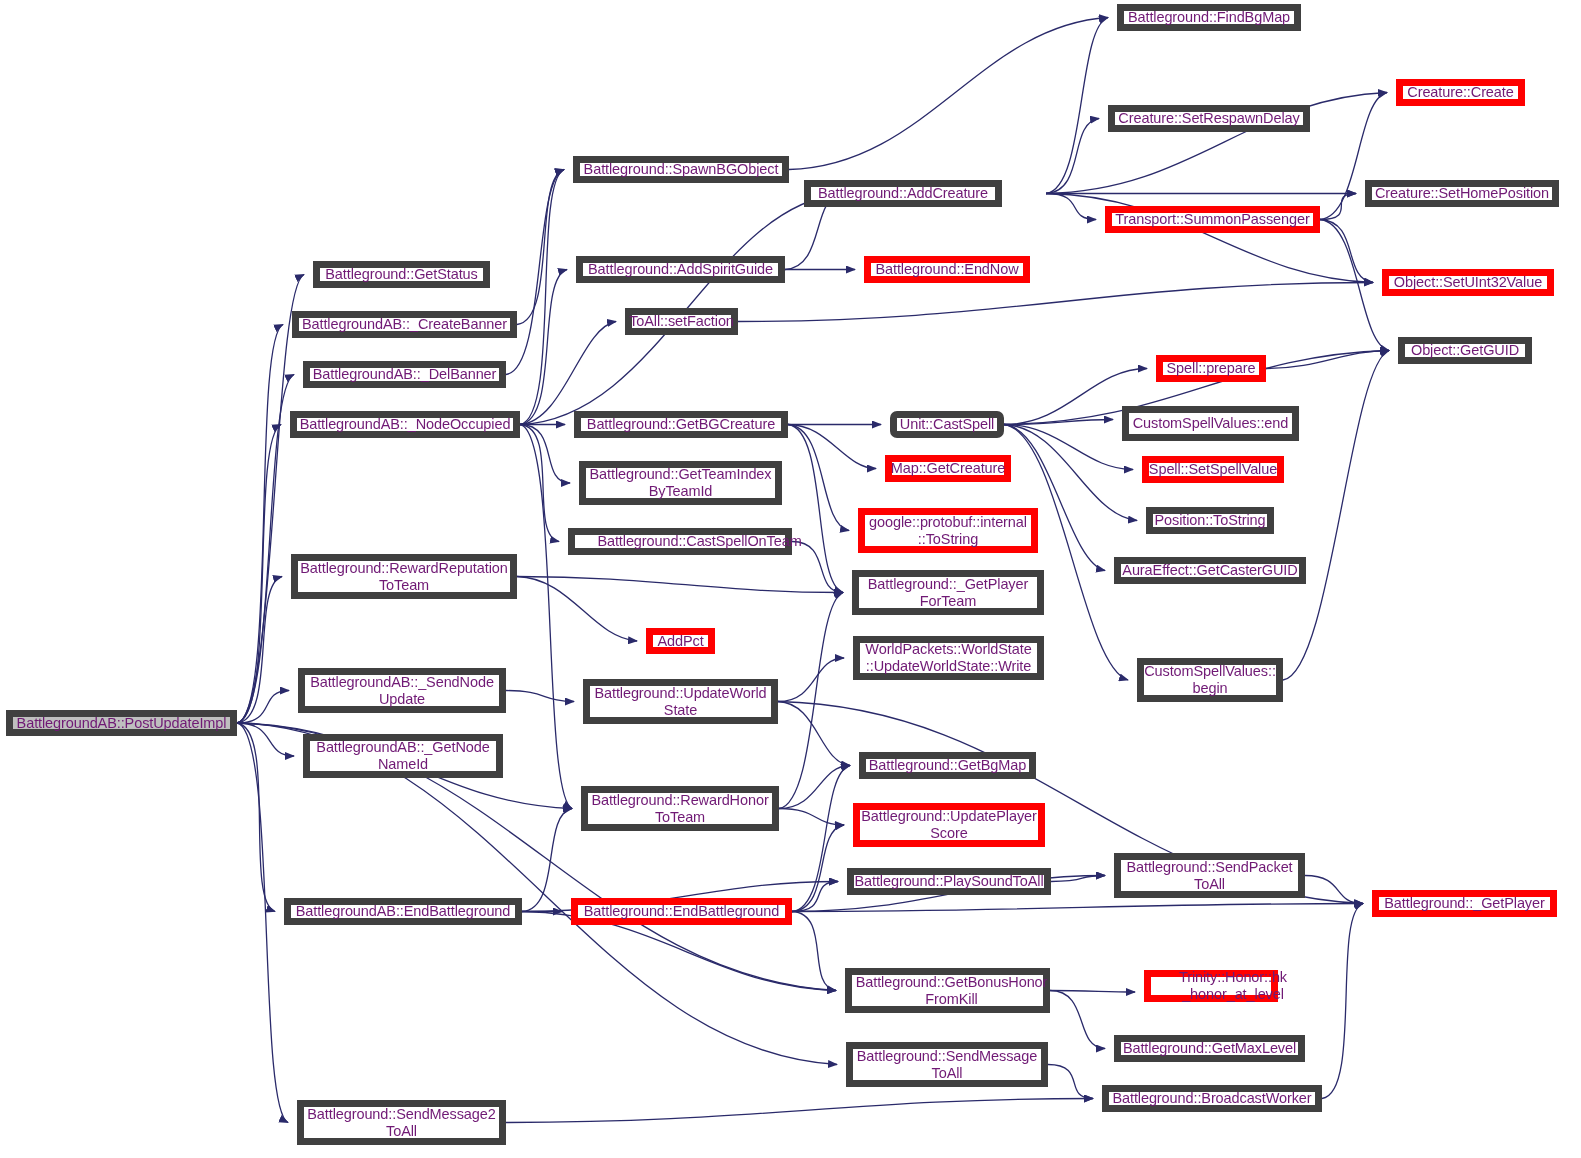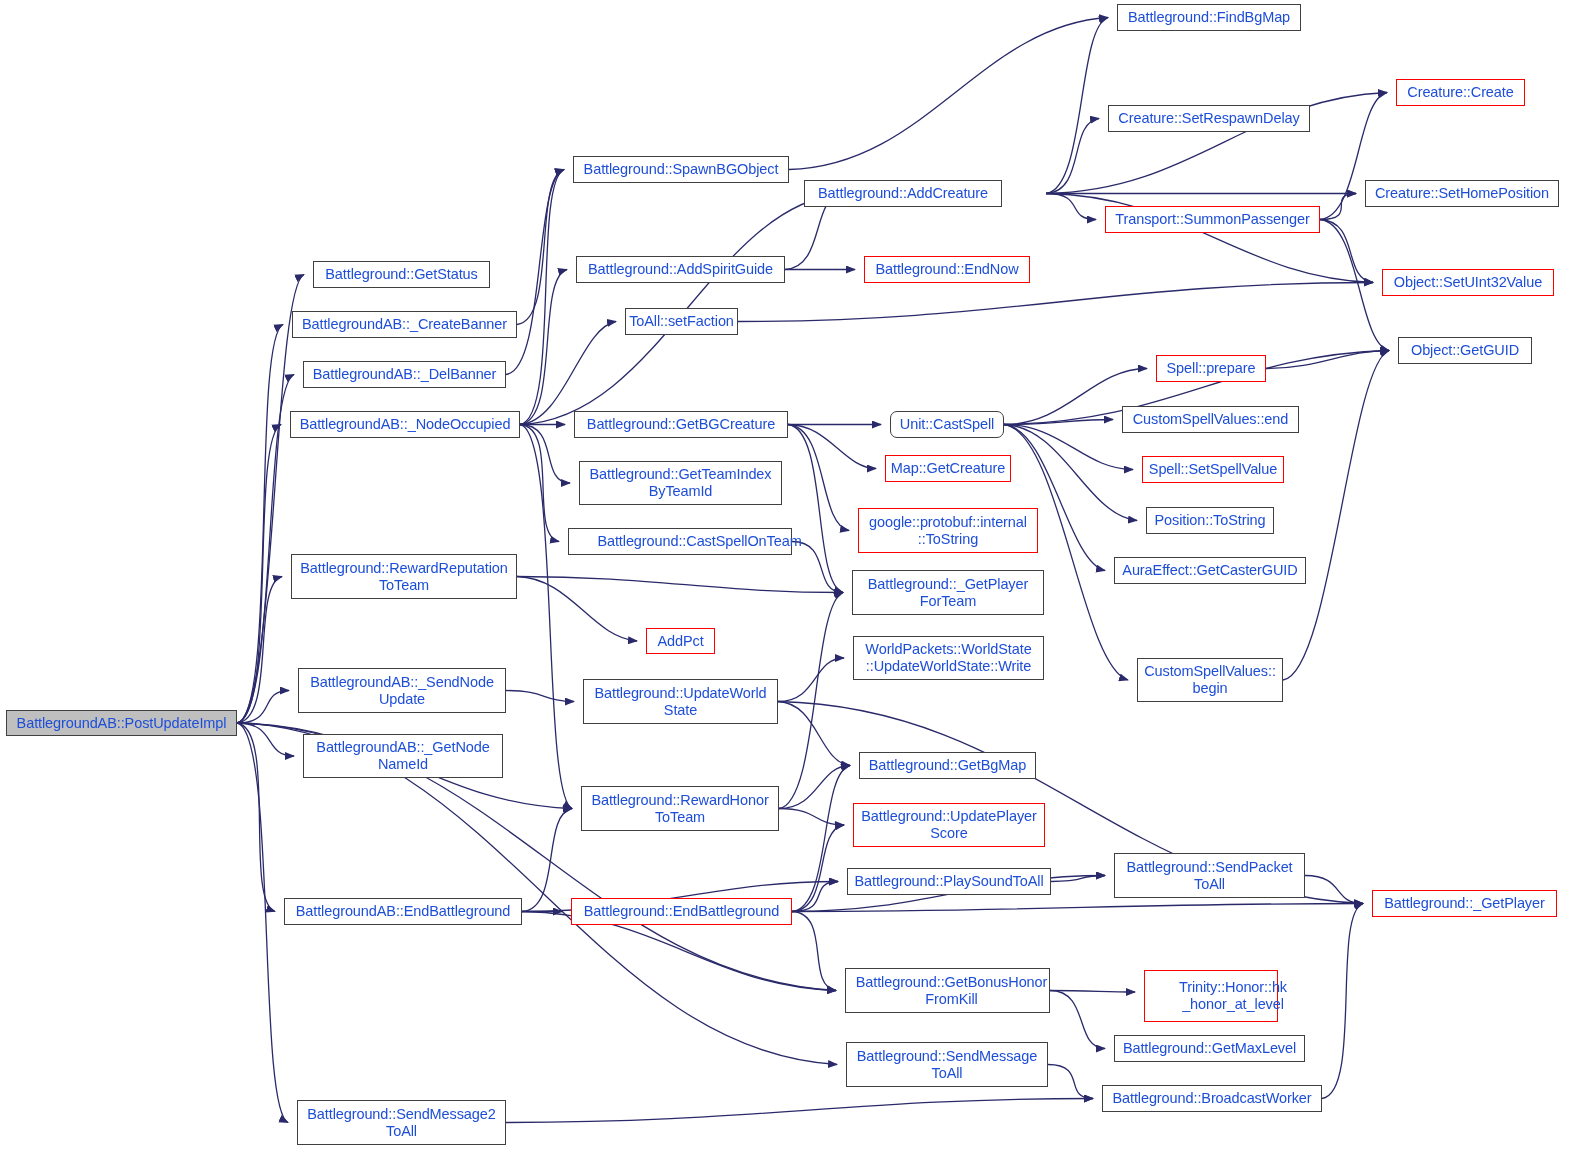--- a/index.html
+++ b/index.html
@@ -7,23 +7,23 @@
   body{font-family:"Liberation Sans","DejaVu Sans",sans-serif;}
   #canvas{position:relative;width:1581px;height:1158px;background:#fff;overflow:hidden;}
   #edges{position:absolute;left:0;top:0;width:1581px;height:1158px;pointer-events:none;}
   .node{
     position:absolute;
     box-sizing:border-box;
     display:flex;align-items:center;justify-content:center;
     text-align:center;
     font-size:14.5px;
     line-height:1.15;
-    color:#1d4ed8;
+    color:#701a75;
     background:#fff;
-    border:1px solid #6d28d9;
+    border:7px solid #6d28d9;
     white-space:pre-line;
     letter-spacing:-0.1px;
   }
   .node.gray{background:#bfbfbf;border-color:#404040;}
   .node.red{border-color:#ff0000;}
   .node.dark{border-color:#404040;}
 </style>
 </head>
 <body>
 
@@ -156,29 +156,29 @@
 Score</div>
       <div class="node dark" style="left: 847px; top: 868px; width: 204px; height: 27px;">Battleground::PlaySoundToAll</div>
       <div class="node dark" style="left: 845px; top: 968px; width: 205px; height: 45px; padding-left: 8px;">Battleground::GetBonusHonor
 FromKill</div>
       <div class="node dark" style="left: 846px; top: 1042px; width: 202px; height: 45px;">Battleground::SendMessage
 ToAll</div>
       <div class="node dark" style="left: 1117px; top: 4px; width: 184px; height: 27px;">Battleground::FindBgMap</div>
       <div class="node dark" style="left: 1108px; top: 105px; width: 202px; height: 27px;">Creature::SetRespawnDelay</div>
       <div class="node red" style="left: 1105px; top: 206px; width: 215px; height: 27px;">Transport::SummonPassenger</div>
       <div class="node red" style="left: 1156px; top: 355px; width: 110px; height: 27px;">Spell::prepare</div>
-      <div class="node dark" style="left: 1122px; top: 406px; width: 177px; height: 27px;">CustomSpellValues::end</div>
+      <div class="node dark" style="left: 1122px; top: 406px; width: 177px; height: 35px;">CustomSpellValues::end</div>
       <div class="node red" style="left: 1142px; top: 456px; width: 142px; height: 27px;">Spell::SetSpellValue</div>
       <div class="node dark" style="left: 1146px; top: 507px; width: 128px; height: 27px;">Position::ToString</div>
       <div class="node dark" style="left: 1114px; top: 557px; width: 192px; height: 27px;">AuraEffect::GetCasterGUID</div>
       <div class="node dark" style="left: 1137px; top: 658px; width: 146px; height: 44px;">CustomSpellValues::
 begin</div>
       <div class="node dark" style="left: 1114px; top: 853px; width: 191px; height: 45px;">Battleground::SendPacket
 ToAll</div>
-      <div class="node red" style="left: 1144px; top: 970px; width: 134px; height: 52px; padding-left: 44px;">Trinity::Honor::hk
+      <div class="node red" style="left: 1144px; top: 970px; width: 134px; height: 32px; padding-left: 44px;">Trinity::Honor::hk
 _honor_at_level</div>
       <div class="node dark" style="left: 1114px; top: 1035px; width: 191px; height: 27px;">Battleground::GetMaxLevel</div>
       <div class="node dark" style="left: 1102px; top: 1085px; width: 220px; height: 27px;">Battleground::BroadcastWorker</div>
       <div class="node red" style="left: 1396px; top: 79px; width: 129px; height: 27px;">Creature::Create</div>
       <div class="node dark" style="left: 1365px; top: 180px; width: 194px; height: 27px;">Creature::SetHomePosition</div>
       <div class="node red" style="left: 1382px; top: 269px; width: 172px; height: 27px;">Object::SetUInt32Value</div>
       <div class="node dark" style="left: 1398px; top: 337px; width: 134px; height: 27px;">Object::GetGUID</div>
       <div class="node red" style="left: 1372px; top: 890px; width: 185px; height: 27px;">Battleground::_GetPlayer</div>
     </div>
 </div>

